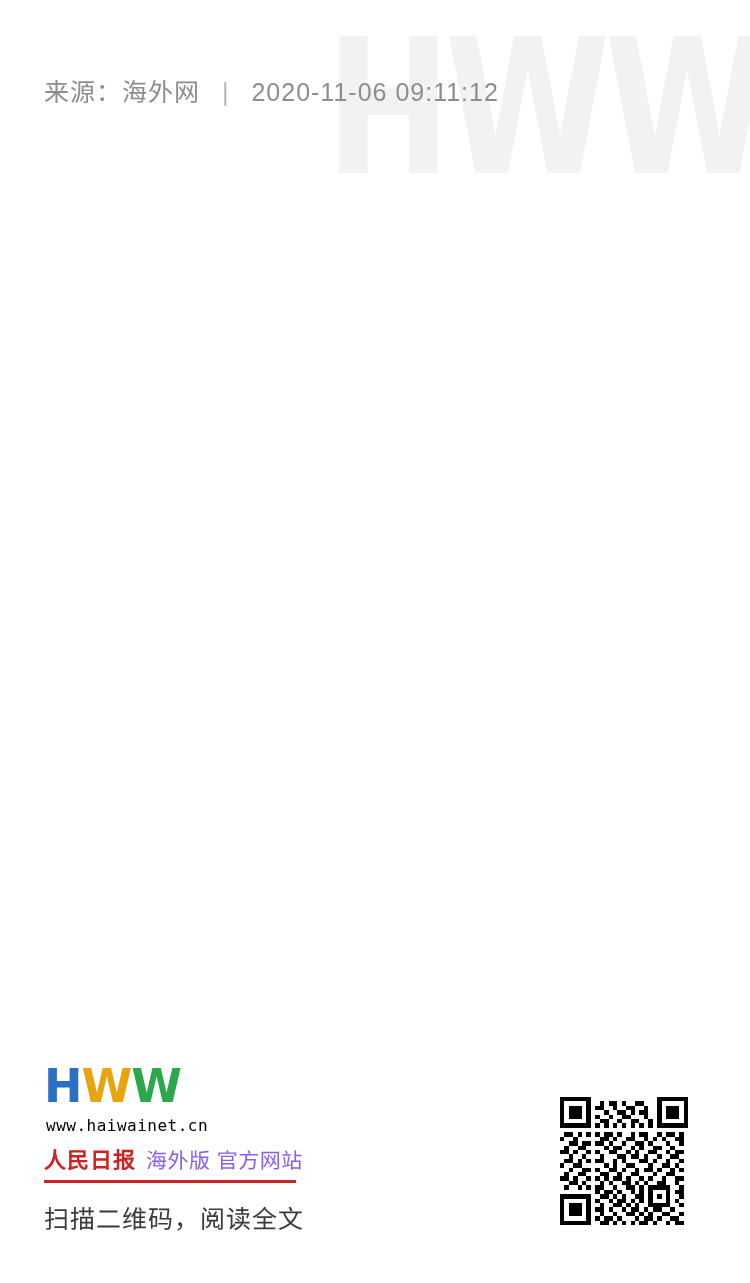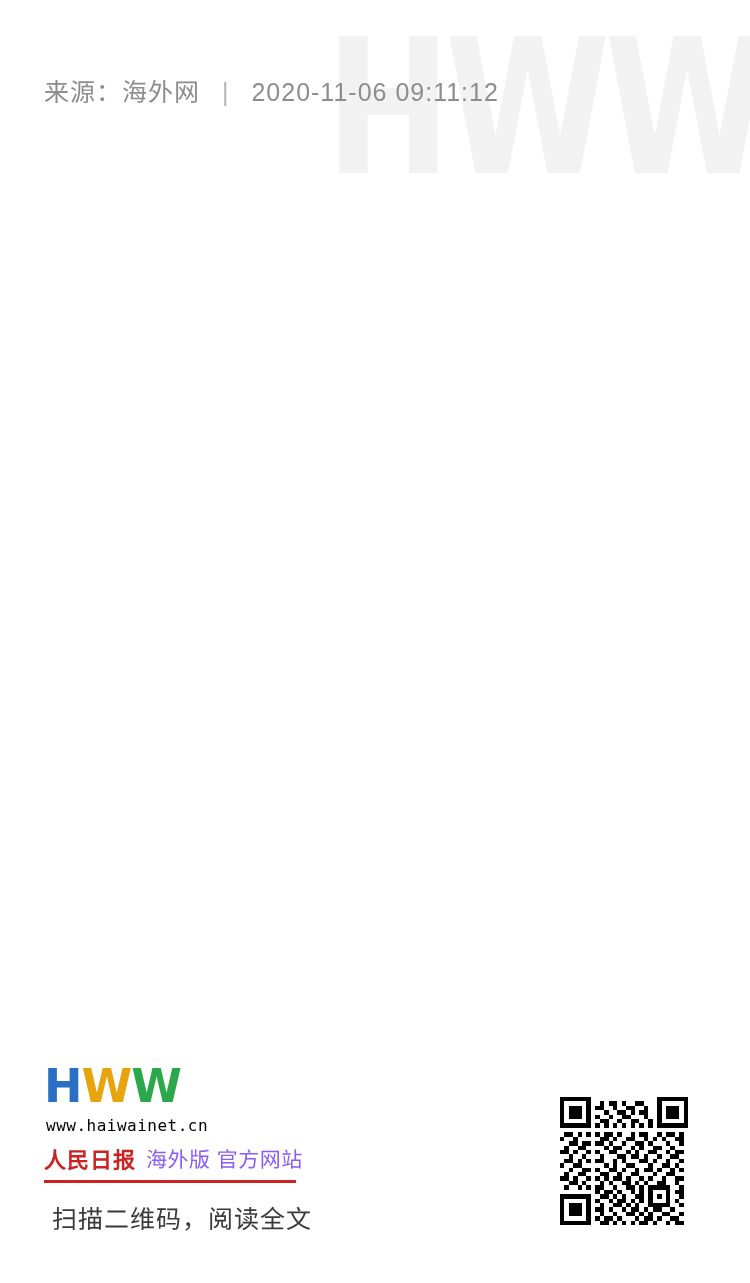--- a/index.html
+++ b/index.html
@@ -120,21 +120,21 @@
     margin-top: 7px;
     margin-left: 2px;
     font-size: 16px;
     color: #000000;
     font-family: "DejaVu Sans Mono", monospace;
     letter-spacing: 0.5px;
   }
   .logo-sub {
     margin-top: 7px;
     display: flex;
-    align-items: center;
+    align-items: flex-end;
   }
   .logo-rmrb {
     font-size: 22px;
     font-weight: bold;
     color: #cc2222;
     font-family: "DejaVu Serif", serif;
     letter-spacing: 1px;
   }
   .logo-sub-text {
     font-size: 21px;
@@ -144,21 +144,21 @@
   }
   .logo-underline {
     margin-top: 6px;
     height: 3px;
     background: #cc2222;
     width: 252px;
   }
 
   .scan-text {
     position: absolute;
-    left: 52px;
+    left: 44px;
     bottom: 48px;
     font-size: 25px;
     color: #3a3a3a;
     letter-spacing: 1px;
   }
 
   .qr {
     position: absolute;
     right: 62px;
     bottom: 58px;

